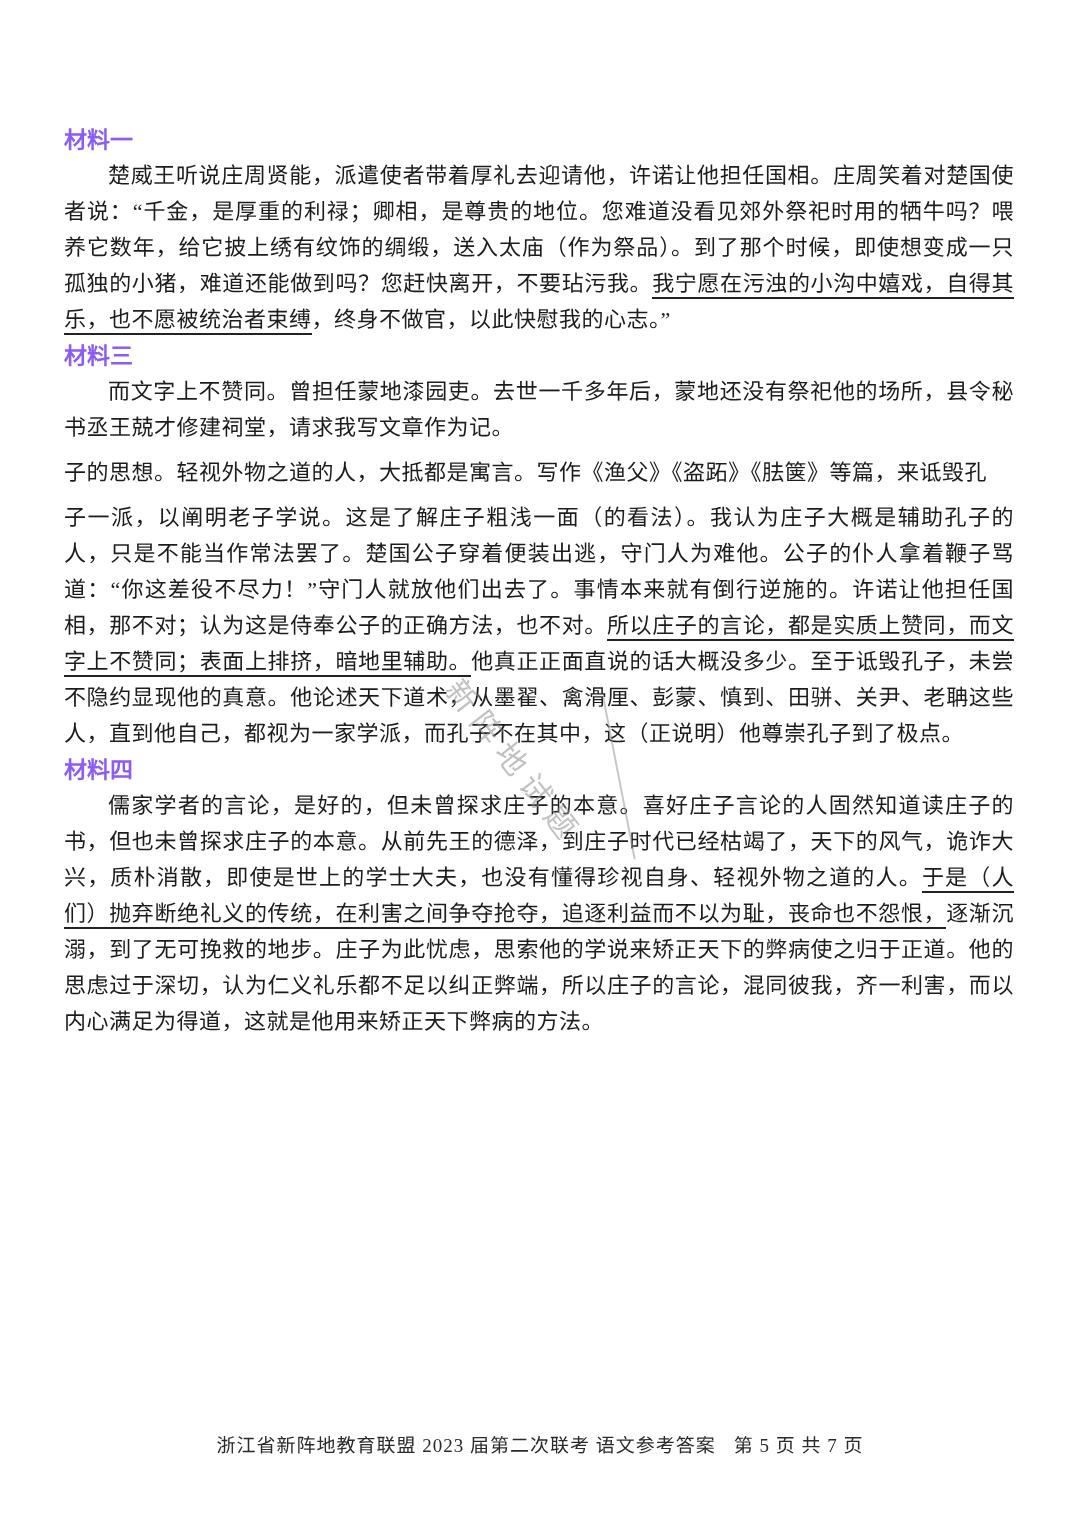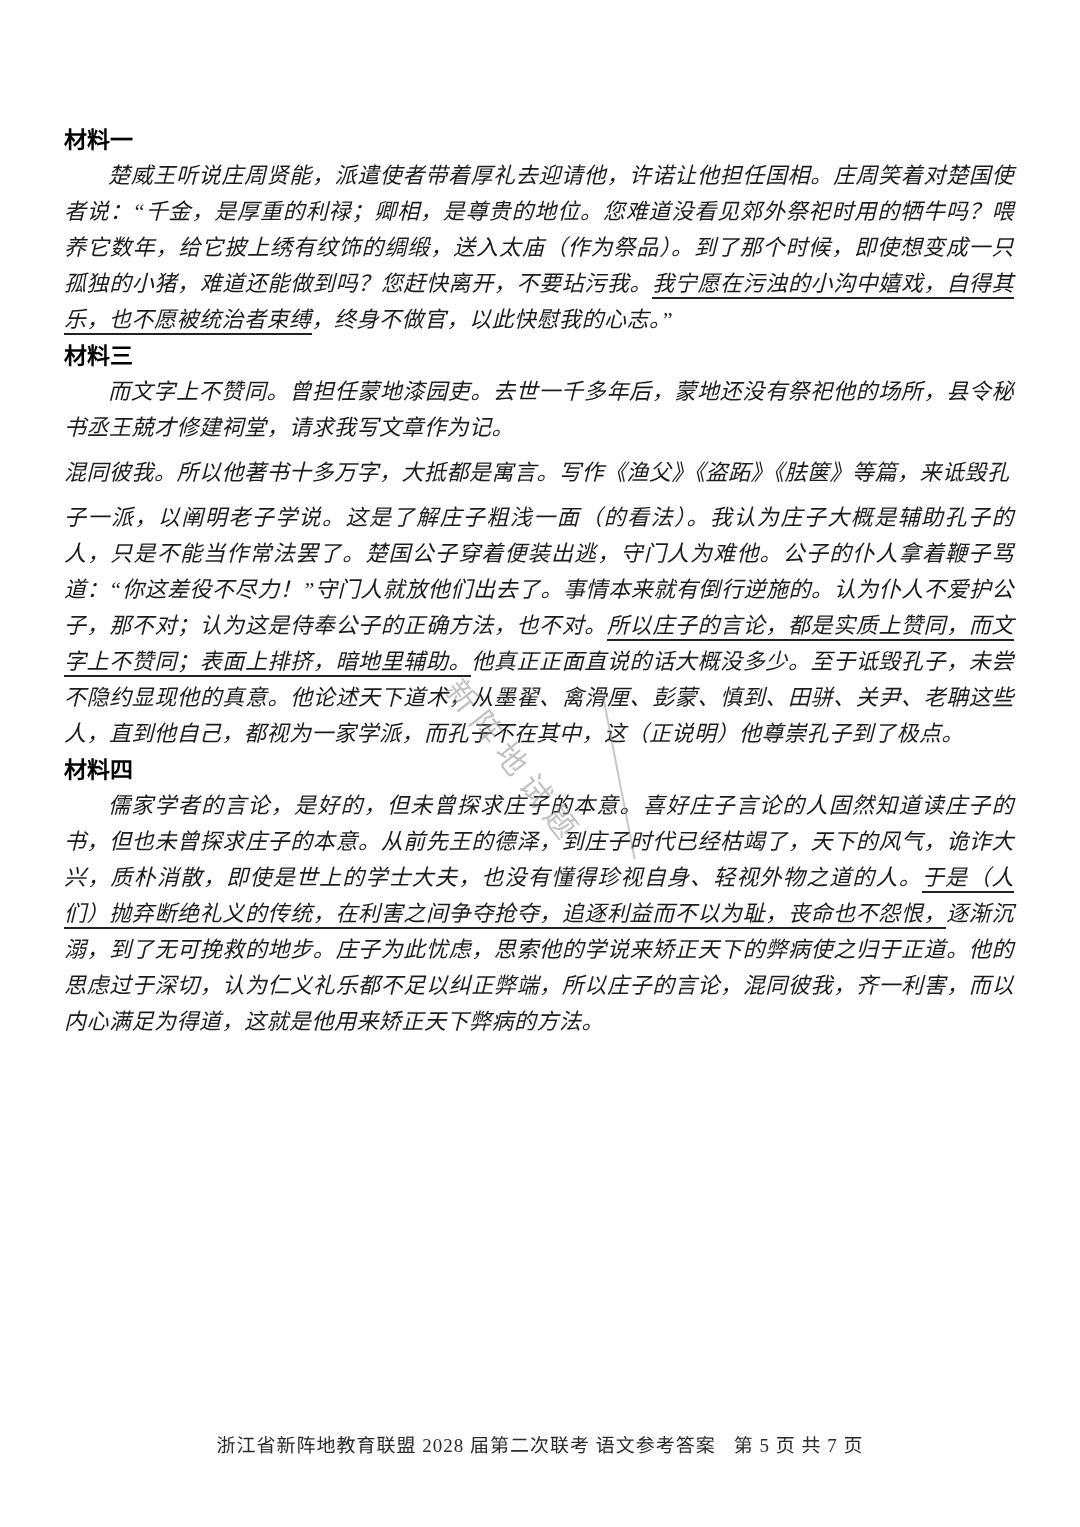--- a/index.html
+++ b/index.html
@@ -25,30 +25,29 @@
     top: 122px;
     left: 64px;
     width: 950px;
   }
   .m-label {
     font-weight: 700;
     font-size: 23px;
     line-height: 36px;
     margin: 0;
     font-family: "Liberation Sans", "DejaVu Sans", sans-serif;
-    color: #000000;
+    color: #8b5cf6;
   }
   .para {
     font-size: 22px;
     line-height: 36px;
     margin: 0;
     text-align: justify;
     text-justify: inter-ideograph;
     letter-spacing: 0.5px;
-    font-style: italic;
   }
   .para.indent { text-indent: 2em; }
   .para.gap { margin-top: 9px; }
   .u {
     border-bottom: 2px solid #222;
     padding-bottom: 1px;
   }
   .watermark {
     position: absolute;
     left: 472px;
@@ -95,29 +94,29 @@
 <div class="page">
 
   <div class="content">
       <section>
         <h2 class="m-label">材料一</h2>
         <p class="para indent"><span>楚威王听说庄周贤能，派遣使者带着厚礼去迎请他，许诺让他担任国相。庄周笑着对楚国使者说：“千金，是厚重的利禄；卿相，是尊贵的地位。您难道没看见郊外祭祀时用的牺牛吗？喂养它数年，给它披上绣有纹饰的绸缎，送入太庙（作为祭品）。到了那个时候，即使想变成一只孤独的小猪，难道还能做到吗？您赶快离开，不要玷污我。</span><span class="u">我宁愿在污浊的小沟中嬉戏，自得其乐，也不愿被统治者束缚</span><span>，终身不做官，以此快慰我的心志。”</span></p>
       </section>
       <section>
         <h2 class="m-label">材料三</h2>
         <p class="para indent"><span>而文字上不赞同。曾担任蒙地漆园吏。去世一千多年后，蒙地还没有祭祀他的场所，县令秘书丞王兢才修建祠堂，请求我写文章作为记。</span></p>
-        <p class="para gap"><span>混同彼我。所以他著书十多万字，大抵都是寓言。写作《渔父》《盗跖》《胠箧》等篇，来诋毁孔</span></p>
-        <p class="para gap"><span>子一派，以阐明老子学说。这是了解庄子粗浅一面（的看法）。我认为庄子大概是辅助孔子的人，只是不能当作常法罢了。楚国公子穿着便装出逃，守门人为难他。公子的仆人拿着鞭子骂道：“你这差役不尽力！”守门人就放他们出去了。事情本来就有倒行逆施的。认为仆人不爱护公子，那不对；认为这是侍奉公子的正确方法，也不对。</span><span class="u">所以庄子的言论，都是实质上赞同，而文字上不赞同；表面上排挤，暗地里辅助。</span><span>他真正正面直说的话大概没多少。至于诋毁孔子，未尝不隐约显现他的真意。他论述天下道术，从墨翟、禽滑厘、彭蒙、慎到、田骈、关尹、老聃这些人，直到他自己，都视为一家学派，而孔子不在其中，这（正说明）他尊崇孔子到了极点。</span></p>
+        <p class="para gap"><span>子的思想。轻视外物之道的人，大抵都是寓言。写作《渔父》《盗跖》《胠箧》等篇，来诋毁孔</span></p>
+        <p class="para gap"><span>子一派，以阐明老子学说。这是了解庄子粗浅一面（的看法）。我认为庄子大概是辅助孔子的人，只是不能当作常法罢了。楚国公子穿着便装出逃，守门人为难他。公子的仆人拿着鞭子骂道：“你这差役不尽力！”守门人就放他们出去了。事情本来就有倒行逆施的。许诺让他担任国相，那不对；认为这是侍奉公子的正确方法，也不对。</span><span class="u">所以庄子的言论，都是实质上赞同，而文字上不赞同；表面上排挤，暗地里辅助。</span><span>他真正正面直说的话大概没多少。至于诋毁孔子，未尝不隐约显现他的真意。他论述天下道术，从墨翟、禽滑厘、彭蒙、慎到、田骈、关尹、老聃这些人，直到他自己，都视为一家学派，而孔子不在其中，这（正说明）他尊崇孔子到了极点。</span></p>
       </section>
       <section>
         <h2 class="m-label">材料四</h2>
         <p class="para indent"><span>儒家学者的言论，是好的，但未曾探求庄子的本意。喜好庄子言论的人固然知道读庄子的书，但也未曾探求庄子的本意。从前先王的德泽，到庄子时代已经枯竭了，天下的风气，诡诈大兴，质朴消散，即使是世上的学士大夫，也没有懂得珍视自身、轻视外物之道的人。</span><span class="u">于是（人们）抛弃断绝礼义的传统，在利害之间争夺抢夺，追逐利益而不以为耻，丧命也不怨恨，</span><span>逐渐沉溺，到了无可挽救的地步。庄子为此忧虑，思索他的学说来矫正天下的弊病使之归于正道。他的思虑过于深切，认为仁义礼乐都不足以纠正弊端，所以庄子的言论，混同彼我，齐一利害，而以内心满足为得道，这就是他用来矫正天下弊病的方法。</span></p>
       </section>
     </div>
 
   <div class="watermark">新阵地试题</div>
   <div class="wm-line"></div>
 
   <div class="footer">
-    <span class="footer-title">浙江省新阵地教育联盟 2028 届第二次联考 语文参考答案</span><span class="footer-page">第 5 页 共 7 页</span>
+    <span class="footer-title">浙江省新阵地教育联盟 2023 届第二次联考 语文参考答案</span><span class="footer-page">第 5 页 共 7 页</span>
   </div>
 
 </div>
 
 </body></html>

